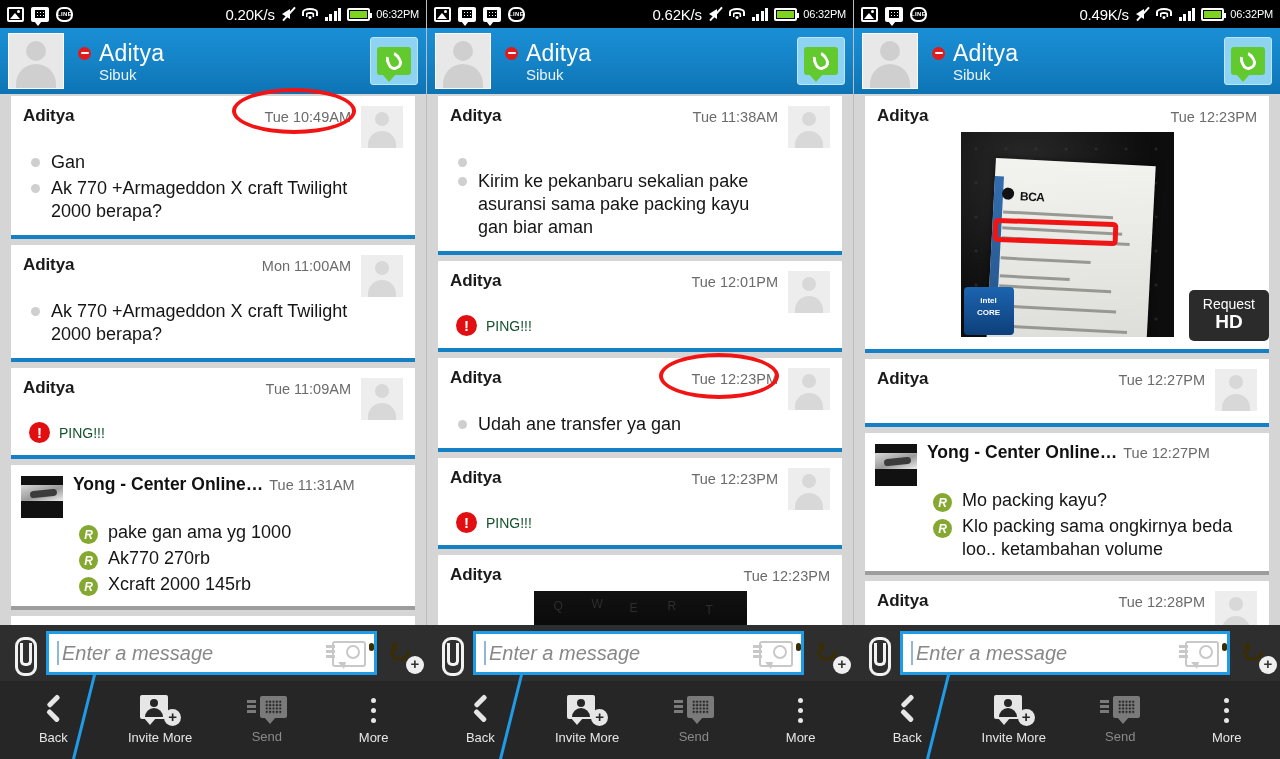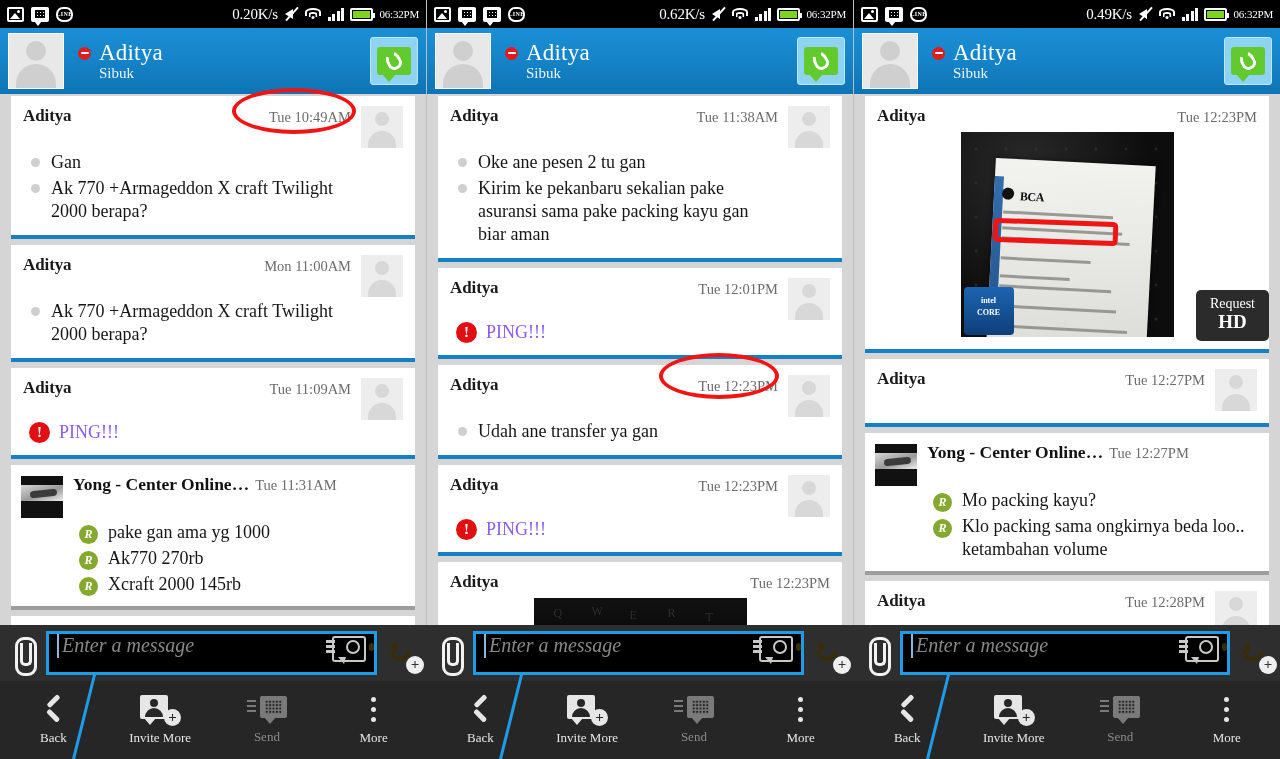--- a/index.html
+++ b/index.html
@@ -1,19 +1,19 @@
 <!DOCTYPE html>
 <html><head>
 <meta charset="utf-8">
 <style>
   * { margin:0; padding:0; box-sizing:border-box; }
   html,body { width:1280px; height:759px; overflow:hidden; background:#000; }
   body { font-family:"Liberation Sans", sans-serif; }
 
-  .screen { position:relative; width:1280px; height:628px; background:#d4d4d4;font-family:Liberation Serif, serif; }
+  .screen { position:relative; width:1280px; height:628px; background:#d4d4d4; }
 
   
   .panels { position:absolute; left:0; top:0; width:1280px; height:632px; display:flex; }
   .panel { position:relative; width:427px; height:632px; background:#d5d5d5; overflow:hidden; border-right:1px solid #bdbdbd;}
   .panel:last-child { width:426px; border-right:none; }
 
   
   .statusbar { height:28px; background:#000; display:flex; align-items:center;
                padding:0 7px; color:#fff; }
   .sb-left { display:flex; align-items:center; gap:7px; }
@@ -96,21 +96,21 @@
   .bullet { width:9px; height:9px; border-radius:50%; background:#cfcfcf; flex:0 0 auto;
             margin:7px 11px 0 8px; }
   .rbadge { width:19px; height:19px; border-radius:50%; background:#84a830; color:#fff;
             font-size:12px; font-style:italic; font-weight:bold; display:flex; align-items:center;
             justify-content:center; flex:0 0 auto; margin:4px 10px 0 6px; }
   .ltext { font-size:18px; color:#151515; line-height:1.28; }
   .ping { display:flex; align-items:center; margin-top:2px; }
   .ping-ic { width:21px; height:21px; border-radius:50%; background:#e10f12; color:#fff;
        font-size:15px; font-weight:bold; display:flex;align-items:center;justify-content:center;
        margin:0 9px 0 6px; flex:0 0 auto;}
-  .ping-tx { color:#8b5cf6; font-size:18px; font-weight:500; }
+  .ping-tx { color:#14532d; font-size:14px; font-weight:500; }
 
   
   .msg.group { padding:9px 10px 10px 10px; }
   .grp-top { display:flex; align-items:flex-start; }
   .grp-thumb { width:42px; height:42px; flex:0 0 auto; margin-right:10px; margin-top:2px;
      background:#111; position:relative; overflow:hidden;}
   .grp-thumb .strip { position:absolute; left:0; right:0; background:#e9e9e9; }
   .grp-thumb .s1 { top:9px; height:16px; background:linear-gradient(160deg,#d8d8d8,#9a9a9a 55%,#efefef);}
   .grp-thumb .s2 { top:14px; height:7px; left:9px; right:6px; background:#3b3b3b; border-radius:4px;
       transform:rotate(-6deg); }
@@ -156,22 +156,22 @@
   
   .inputbars { position:absolute; left:0; top:625px; width:1280px; height:56px;
                background:#2e2e2e; display:flex; }
   .ibar { width:427px; height:56px; display:flex; align-items:center; padding:0 6px; }
   .ibar:last-child { width:426px; }
   .clip { width:34px; height:40px; flex:0 0 auto; position:relative; }
   .clip:before { content:""; position:absolute; left:9px; top:4px; width:16px; height:33px;
       border:3.5px solid #f2f2f2; border-radius:9px; }
   .clip:after { content:""; position:absolute; left:14px; top:10px; width:6px; height:20px;
       border:3.5px solid #f2f2f2; border-top:none; border-radius:0 0 5px 5px; }
-  .ifield { flex:1; height:44px; background:#000000; border:3px solid #1f9ce8; margin:0 6px;
-      display:flex; align-items:flex-start; padding:0 8px; position:relative; }
+  .ifield { flex:1; height:44px; background:#ffffff; border:3px solid #1f9ce8; margin:0 6px;
+      display:flex; align-items:center; padding:0 8px; position:relative; }
   .caret { width:2px; height:24px; background:#8fb8d8; margin-right:3px; }
   .iplace { font-size:20px; font-style:italic; color:#888; }
   .bal-ic { margin-left:auto; width:40px; height:28px; position:relative; }
   .bal-ic:before { content:""; position:absolute; right:0; top:2px; width:30px; height:22px;
       border:2.5px solid #c8c8c8; border-radius:3px; }
   .bal-ic:after { content:""; position:absolute; right:20px; top:23px; width:0;height:0;
       border-left:6px solid transparent;border-right:2px solid transparent;border-top:7px solid #c8c8c8;}
   .bal-ic i { position:absolute; right:6px; top:6px; width:14px;height:14px; border:2.5px solid #c8c8c8;
       border-radius:50%; }
   .bal-ic s { position:absolute; left:0; top:6px; width:9px; height:2.5px; background:#c8c8c8;
@@ -417,21 +417,20 @@
 
         <div class="msg">
           <div class="msg-top">
             <span class="msg-sender">Aditya</span>
             <span class="msg-time">Tue 11:38AM</span>
             <div class="msg-av"></div>
           </div>
           <div class="msg-body">
             <div class="line">
                 <span class="bullet"></span>
-              <span class="ltext">Oke ane pesen 2 tu gan</span>
               </div>
             <div class="line">
                 <span class="bullet"></span>
               <span class="ltext">Kirim ke pekanbaru sekalian pake asuransi sama pake packing kayu gan biar aman</span>
               </div>
           </div>
         </div>
 
         <div class="msg">
           <div class="msg-top">

